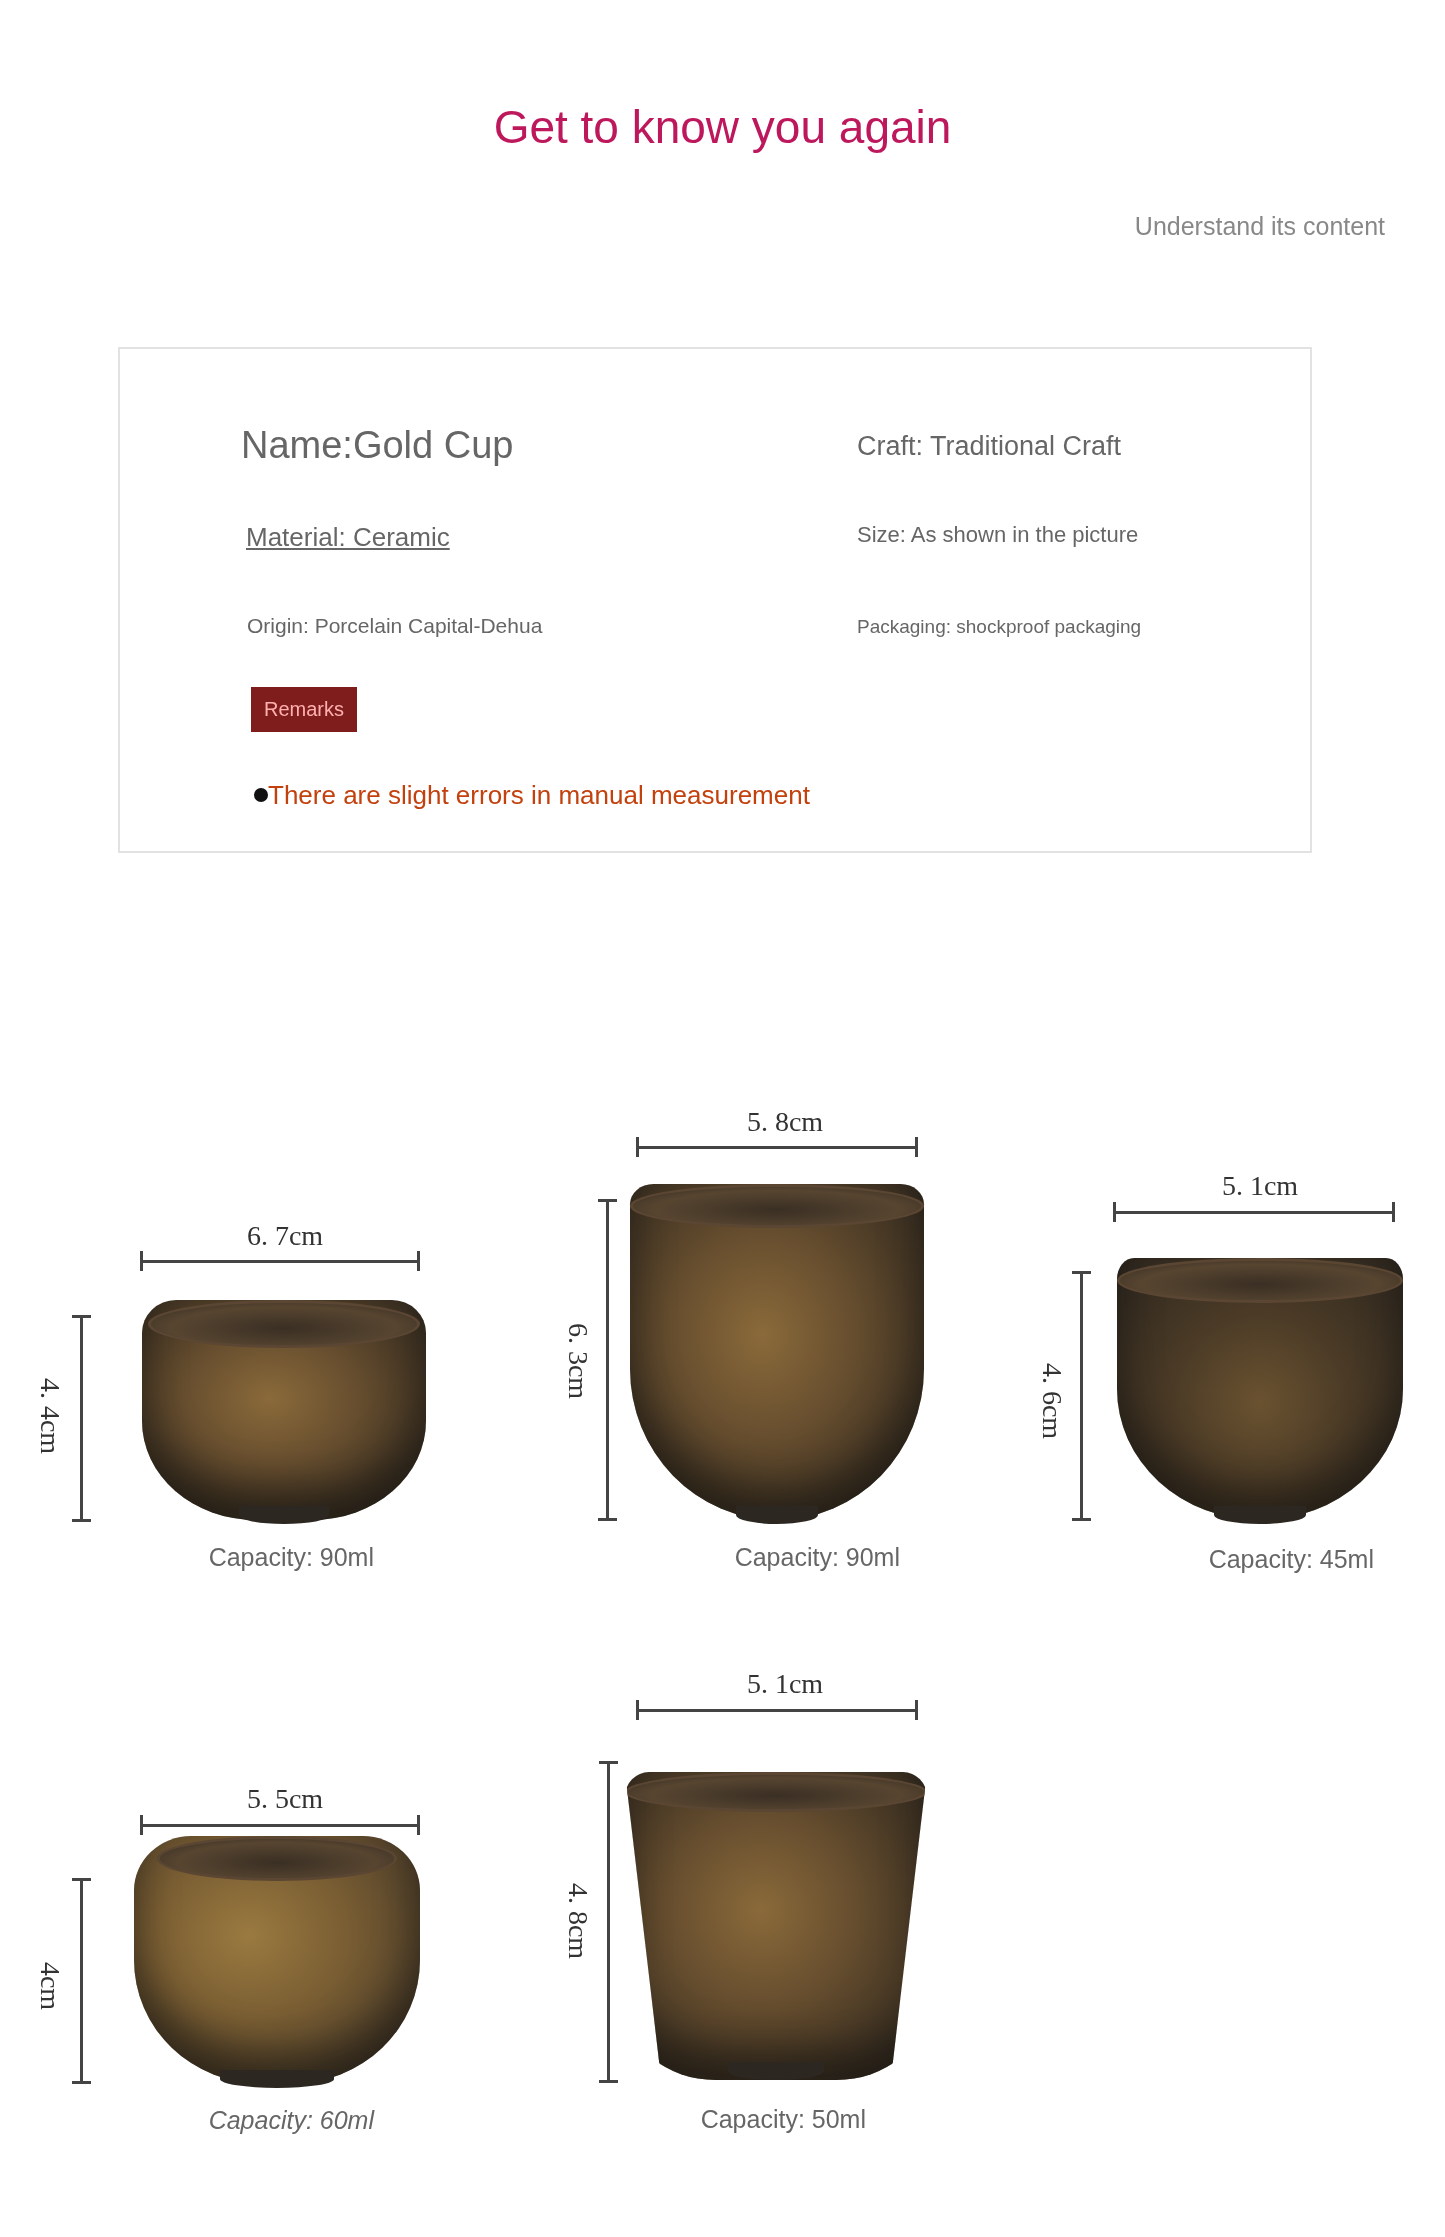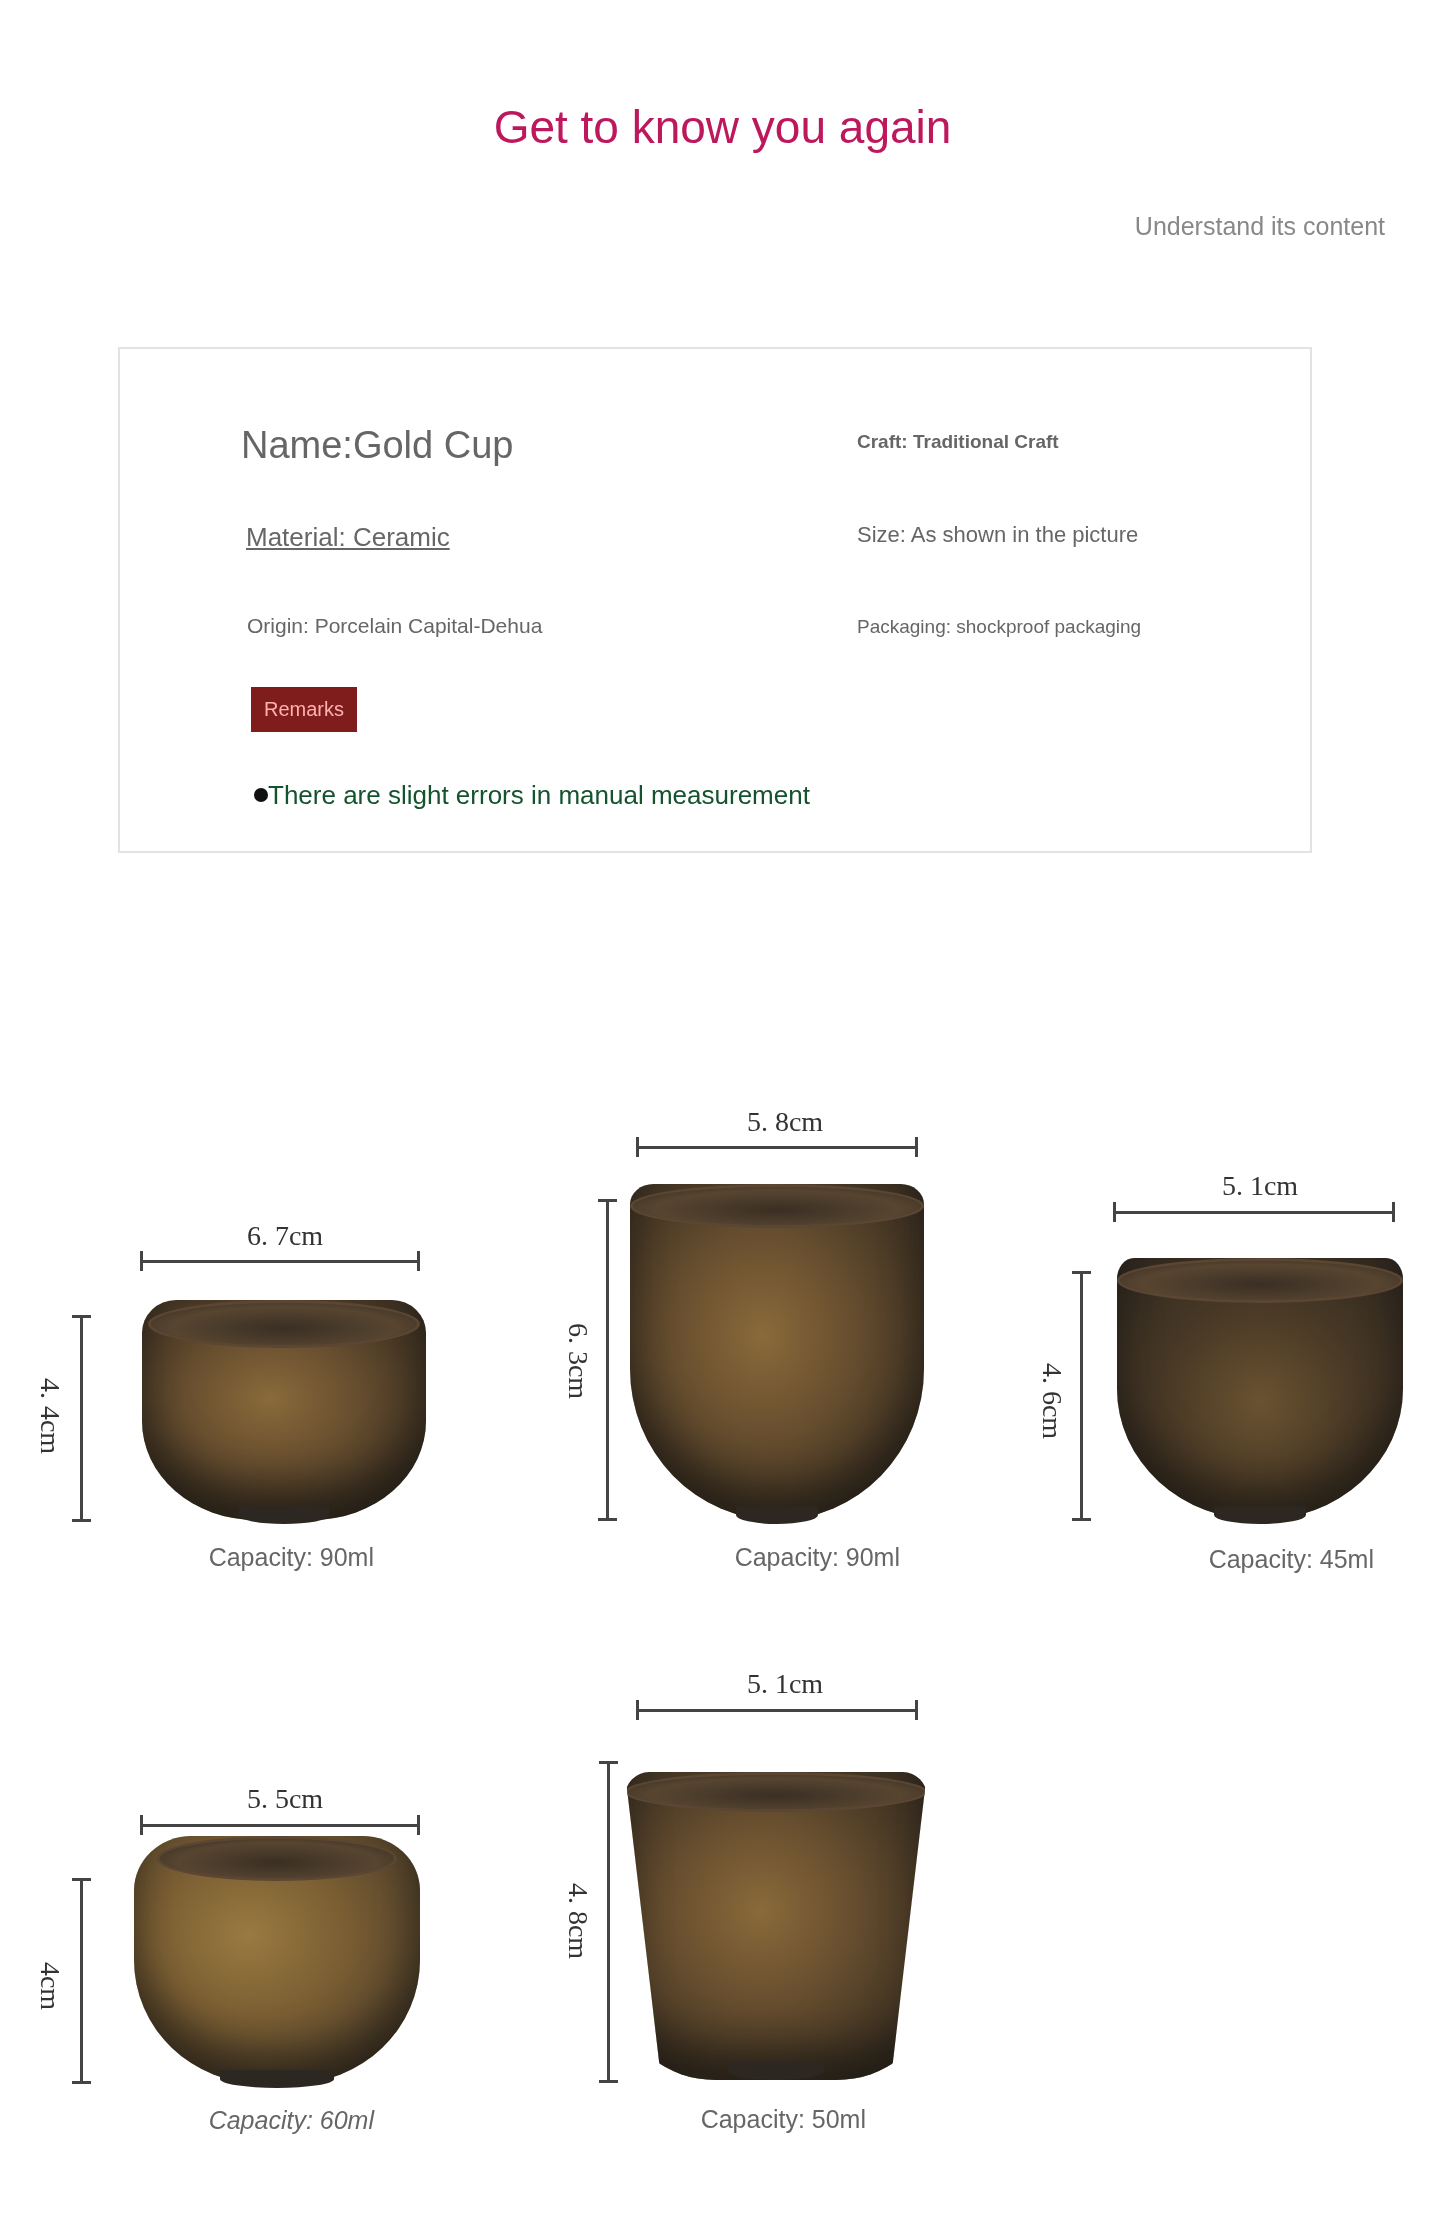--- a/index.html
+++ b/index.html
@@ -3,27 +3,27 @@
 <meta charset="utf-8">
 <style>
   html, body { margin:0; padding:0; background:#ffffff; }
   body { width:1445px; height:2237px; position:relative; overflow:hidden; font-family:"Liberation Sans", sans-serif; }
   .abs { position:absolute; }
   .title { left:0; width:1445px; top:100px; text-align:center; font-size:46px; color:#be185d; }
   .subtitle { left:0; width:1385px; top:212px; text-align:right; font-size:25px; color:#888888; }
   .info-box { left:118px; top:347px; width:1194px; height:506px; border:2px solid #e2e2e2; box-sizing:border-box; }
   .info { color:#666666; white-space:nowrap;margin-top:6px; }
   .f-name { font-size:38px; }
-  .f-craft { font-size:19px;font-weight:bold; }
+  .f-craft { font-size:27px; }
   .f-mat { font-size:26px; }
   .f-size { font-size:22px; }
   .f-origin { font-size:21px; }
   .f-pack { font-size:19px; }
   .remarks { left:251px; top:687px; width:106px; height:45px; background:#7f1d1d; color:#ffb0b0; font-size:20px; line-height:45px; text-align:center; }
-  .note { left:254px; top:780px; font-size:26px; color:#14532d; white-space:nowrap; }
+  .note { left:254px; top:780px; font-size:26px; color:#c2410c; white-space:nowrap; }
   .bullet { display:inline-block; width:14px; height:14px; border-radius:50%; background:#111; vertical-align:middle; margin-right:0px; position:relative; top:-2px; }
   .dim-label { font-family:"Liberation Serif", serif; font-size:28px; color:#333; text-align:center; white-space:nowrap; }
   .hbar { height:3px; background:#444; }
   .hbar::before, .hbar::after { content:""; position:absolute; top:-9px; width:3px; height:20px; background:#444; }
   .hbar::before { left:0; } .hbar::after { right:0; }
   .vbar { width:3px; background:#444; }
   .vbar::before, .vbar::after { content:""; position:absolute; left:-8px; width:19px; height:3px; background:#444; }
   .vbar::before { top:0; } .vbar::after { bottom:0; }
   .vlabel { font-family:"Liberation Serif", serif; font-size:28px; color:#333; white-space:nowrap; transform:rotate(90deg); transform-origin:center center; text-align:center; }
   .caption { font-size:25px; color:#666; text-align:right; white-space:nowrap; }

